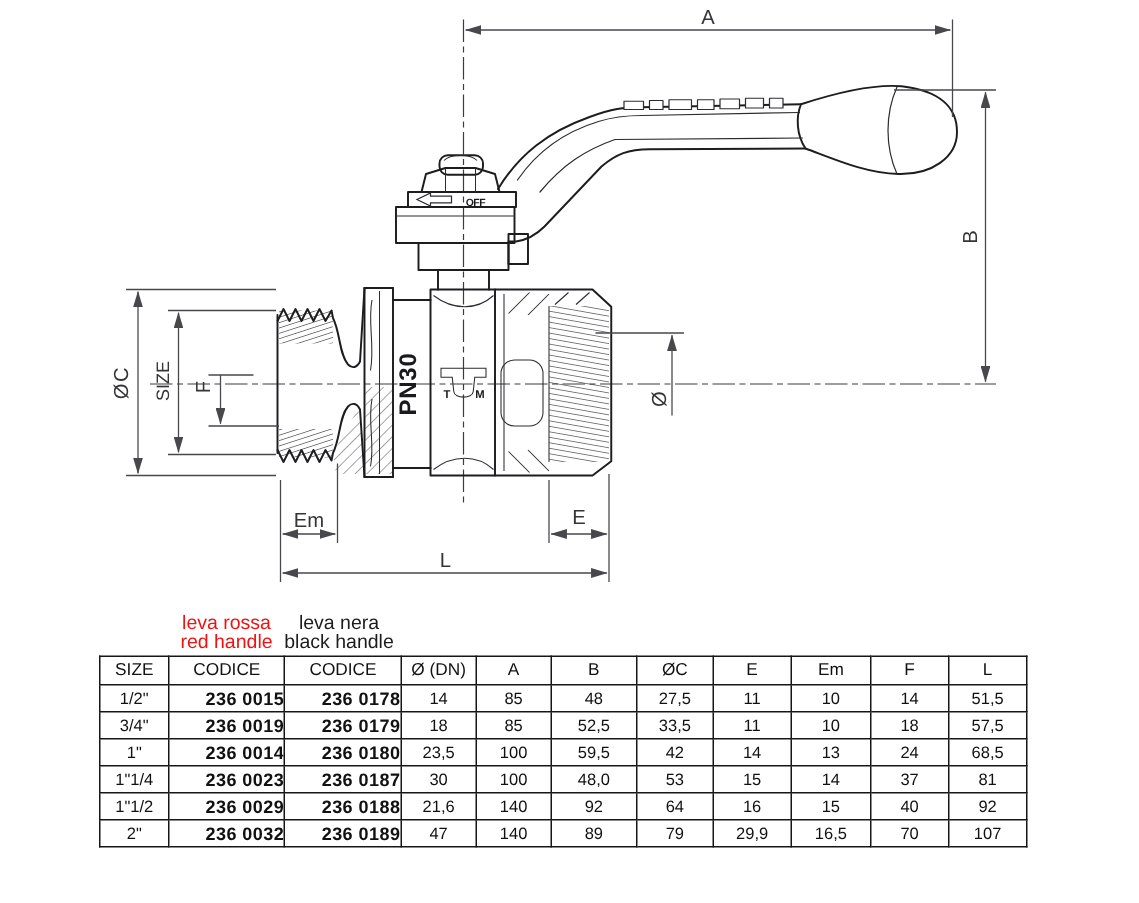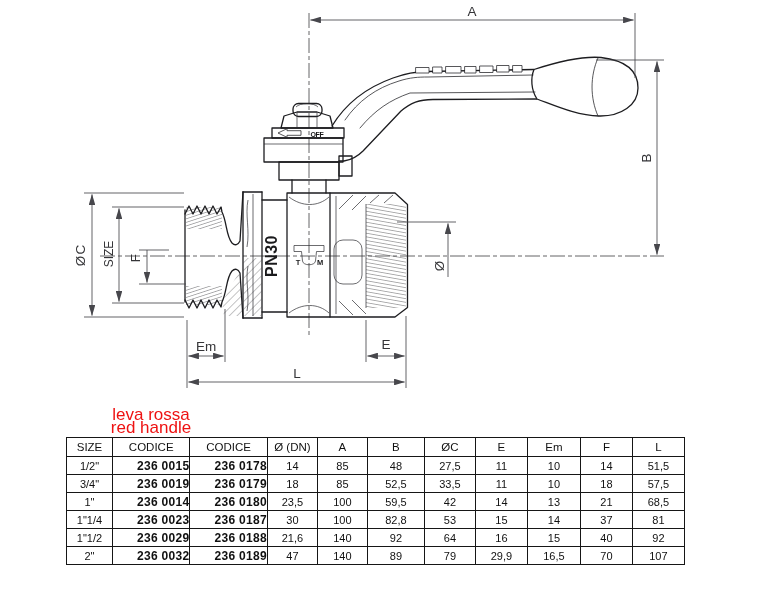--- a/index.html
+++ b/index.html
@@ -1,19 +1,19 @@
 <!DOCTYPE html>
 <html><head>
 <meta charset="utf-8">
 <style>
   html,body{margin:0;padding:0;background:#fff;}
   #canvas{position:relative;width:759px;height:602px;background:#ffffff;
           font-family:"Liberation Sans",sans-serif;overflow:hidden;}
   #drawing{position:absolute;left:0;top:0;}
-  .legend{position:absolute;top:409px;text-align:center;font-size:17px;
+  .legend{position:absolute;top:409px;text-align:center;font-size:13px;
           line-height:12.5px;color:#1c1c1c;white-space:nowrap;}
   .legend.red{left:105px;width:92px;color:#ee1212;}
   .legend.blk{left:178px;width:96px;}
   table.spec{position:absolute;left:66px;top:437px;border-collapse:collapse;
              table-layout:fixed;font-size:11px;color:#111;background:#fff;}
   .spec td,.spec th{border:1px solid #161616;text-align:center;vertical-align:middle;
              padding:0;height:17px;overflow:hidden;white-space:nowrap;font-weight:normal;}
   .spec th{font-size:11.5px;height:18px;}
   .spec td.code{font-weight:bold;font-size:12px;letter-spacing:.3px;padding-left:24px;}
 </style>
@@ -176,20 +176,24 @@
       <text x="298" y="265" font-size="7.5" font-weight="bold">T</text>
       <text x="320" y="265" font-size="7.5" font-weight="bold">M</text>
       <text x="317" y="137" font-size="7" font-weight="bold" letter-spacing="-0.3">OFF</text>
     </g>
   </svg>
 
   <div class="legend red">
     <div>leva rossa</div>
     <div>red handle</div>
   </div>
+  <div class="legend blk">
+    <div>leva nera</div>
+    <div>black handle</div>
+  </div>
 
   <table class="spec">
     <colgroup>
       <col style="width:46px">
         <col style="width:75px">
         <col style="width:72px">
         <col style="width:50px">
       <col style="width:50px">
         <col style="width:57px">
         <col style="width:51px">
@@ -243,30 +247,30 @@
       <tr>
         <td>1"</td>
         <td class="code">236 0014</td>
         <td class="code">236 0180</td>
         <td>23,5</td>
         <td>100</td>
         <td>59,5</td>
         <td>42</td>
         <td>14</td>
         <td>13</td>
-        <td>21</td>
+        <td>24</td>
         <td>68,5</td>
       </tr>
       <tr>
         <td>1"1/4</td>
         <td class="code">236 0023</td>
         <td class="code">236 0187</td>
         <td>30</td>
         <td>100</td>
-        <td>82,8</td>
+        <td>48,0</td>
         <td>53</td>
         <td>15</td>
         <td>14</td>
         <td>37</td>
         <td>81</td>
       </tr>
       <tr>
         <td>1"1/2</td>
         <td class="code">236 0029</td>
         <td class="code">236 0188</td>

